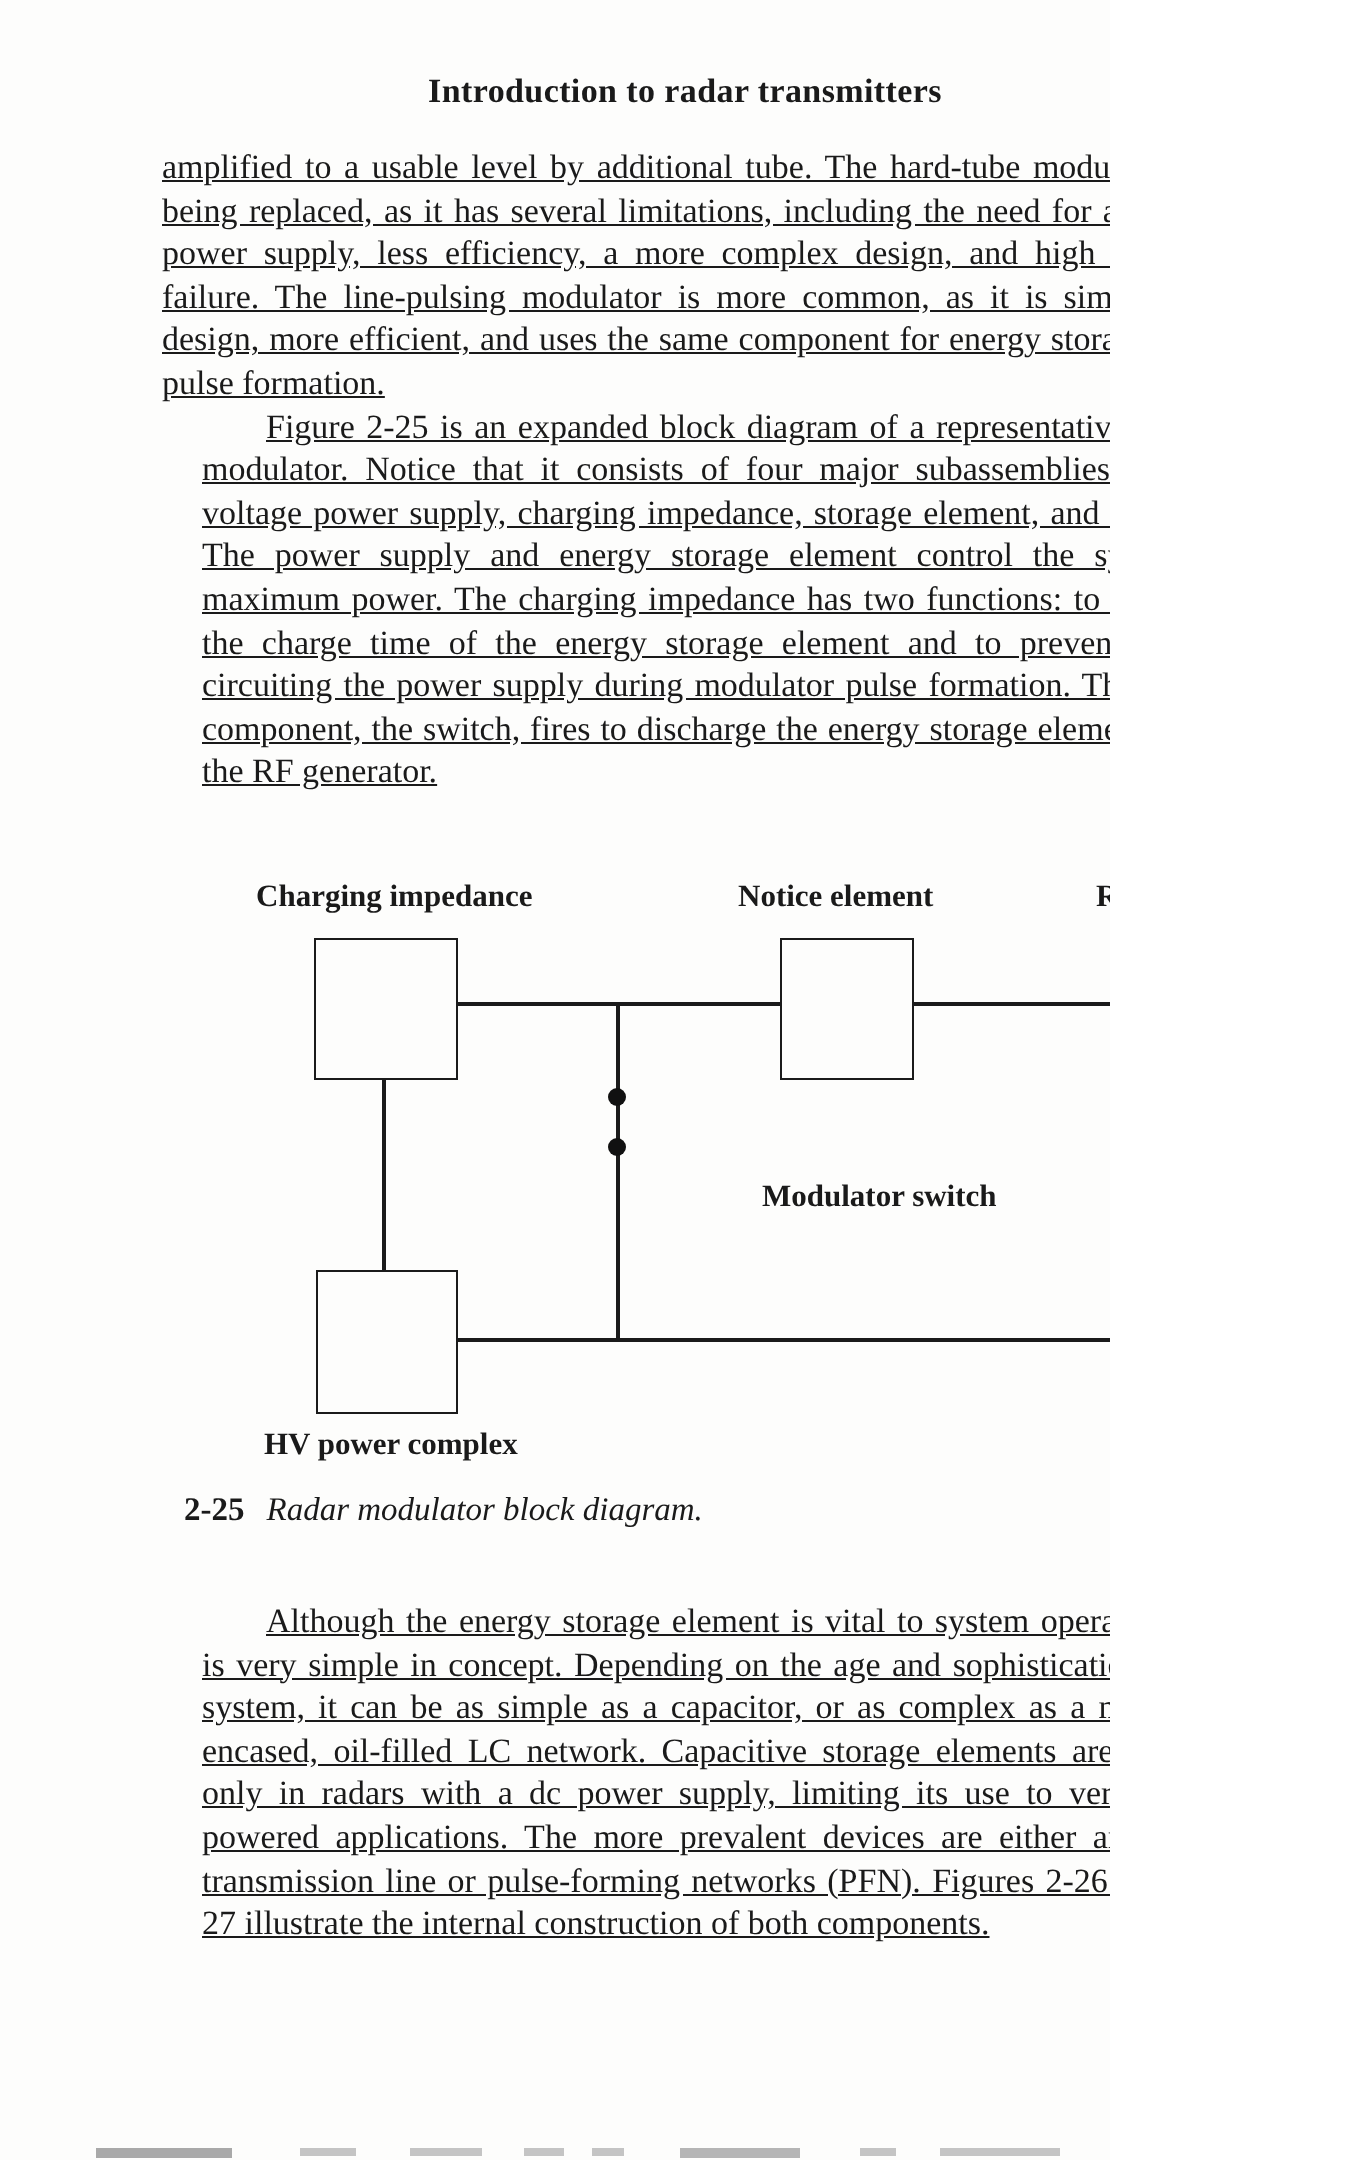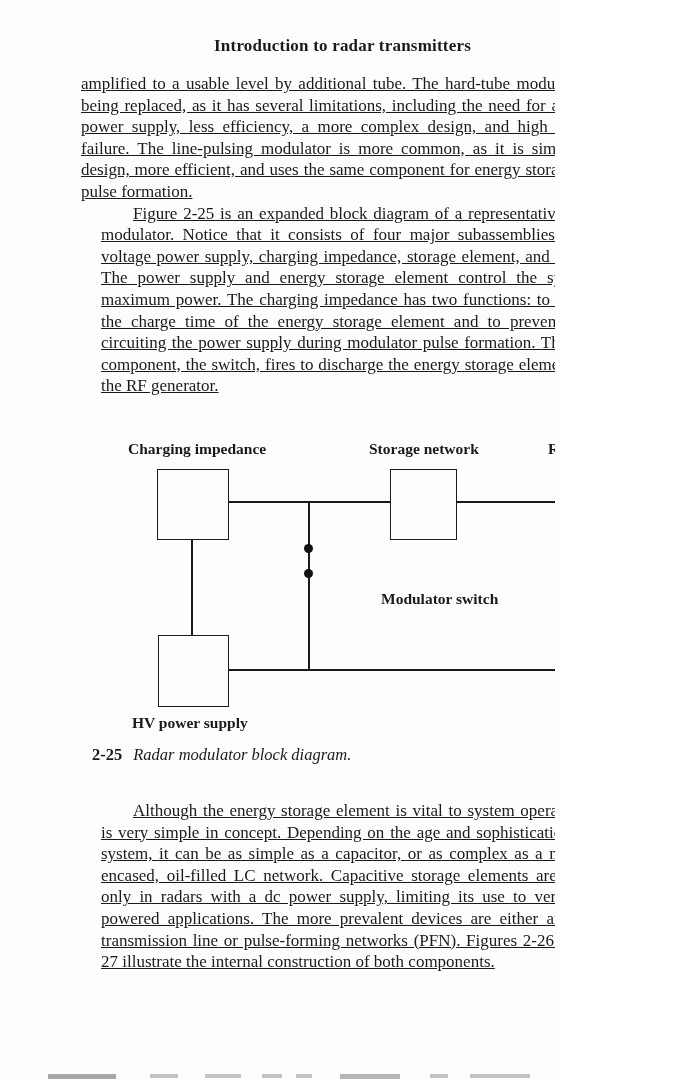--- a/index.html
+++ b/index.html
@@ -89,39 +89,39 @@
   </div>
 
   <div class="body-text block-1">
     <p>amplified to a usable level by additional tube. The hard-tube modulator is being replaced, as it has several limitations, including the need for a larger power supply, less efficiency, a more complex design, and high rate of failure. The line-pulsing modulator is more common, as it is simpler in design, more efficient, and uses the same component for energy storage and pulse formation.</p>
     <p class="indent">Figure 2-25 is an expanded block diagram of a representative radar modulator. Notice that it consists of four major subassemblies: high-voltage power supply, charging impedance, storage element, and switch. The power supply and energy storage element control the system's maximum power. The charging impedance has two functions: to control the charge time of the energy storage element and to prevent short circuiting the power supply during modulator pulse formation. The final component, the switch, fires to discharge the energy storage element into the RF generator.</p>
   </div>
 
   <div class="figure">
 
     <div class="fig-label" style="left:99px; top:1px;">Charging impedance</div>
-    <div class="fig-label" style="left:340px; top:1px;">Storage network</div>
+    <div class="fig-label" style="left:340px; top:1px;">Notice element</div>
     <div class="fig-label" style="left:519px; top:1px;">RF capacitor</div>
 
     <div class="dbox" style="left:128px; top:29px; width:72px; height:71px;"></div>
     <div class="dbox" style="left:361px; top:29px; width:67px; height:71px;"></div>
     <div class="dbox" style="left:527px; top:29px; width:72px; height:71px;"></div>
 
     <div class="hline" style="left:199px; top:61px; width:163px;"></div>
     <div class="hline" style="left:427px; top:61px; width:101px;"></div>
 
     <div class="vline" style="left:279px; top:61px; height:169px;"></div>
     <div class="dot" style="left:275px; top:104px;"></div>
     <div class="dot" style="left:275px; top:129px;"></div>
     <div class="fig-label" style="left:352px; top:151px;">Modulator switch</div>
 
     <div class="vline" style="left:162px; top:99px; height:97px;"></div>
 
     <div class="dbox" style="left:129px; top:195px; width:71px; height:72px;"></div>
-    <div class="fig-label" style="left:103px; top:275px;">HV power supply</div>
+    <div class="fig-label" style="left:103px; top:275px;">HV power complex</div>
 
     <div class="hline" style="left:199px; top:229px; width:368px;"></div>
     <div class="vline" style="left:565px; top:99px; height:131px;"></div>
   </div>
 
   <div class="caption">
     <span class="num">2-25</span><span class="txt">Radar modulator block diagram.</span>
   </div>
 
   <div class="body-text block-2">

